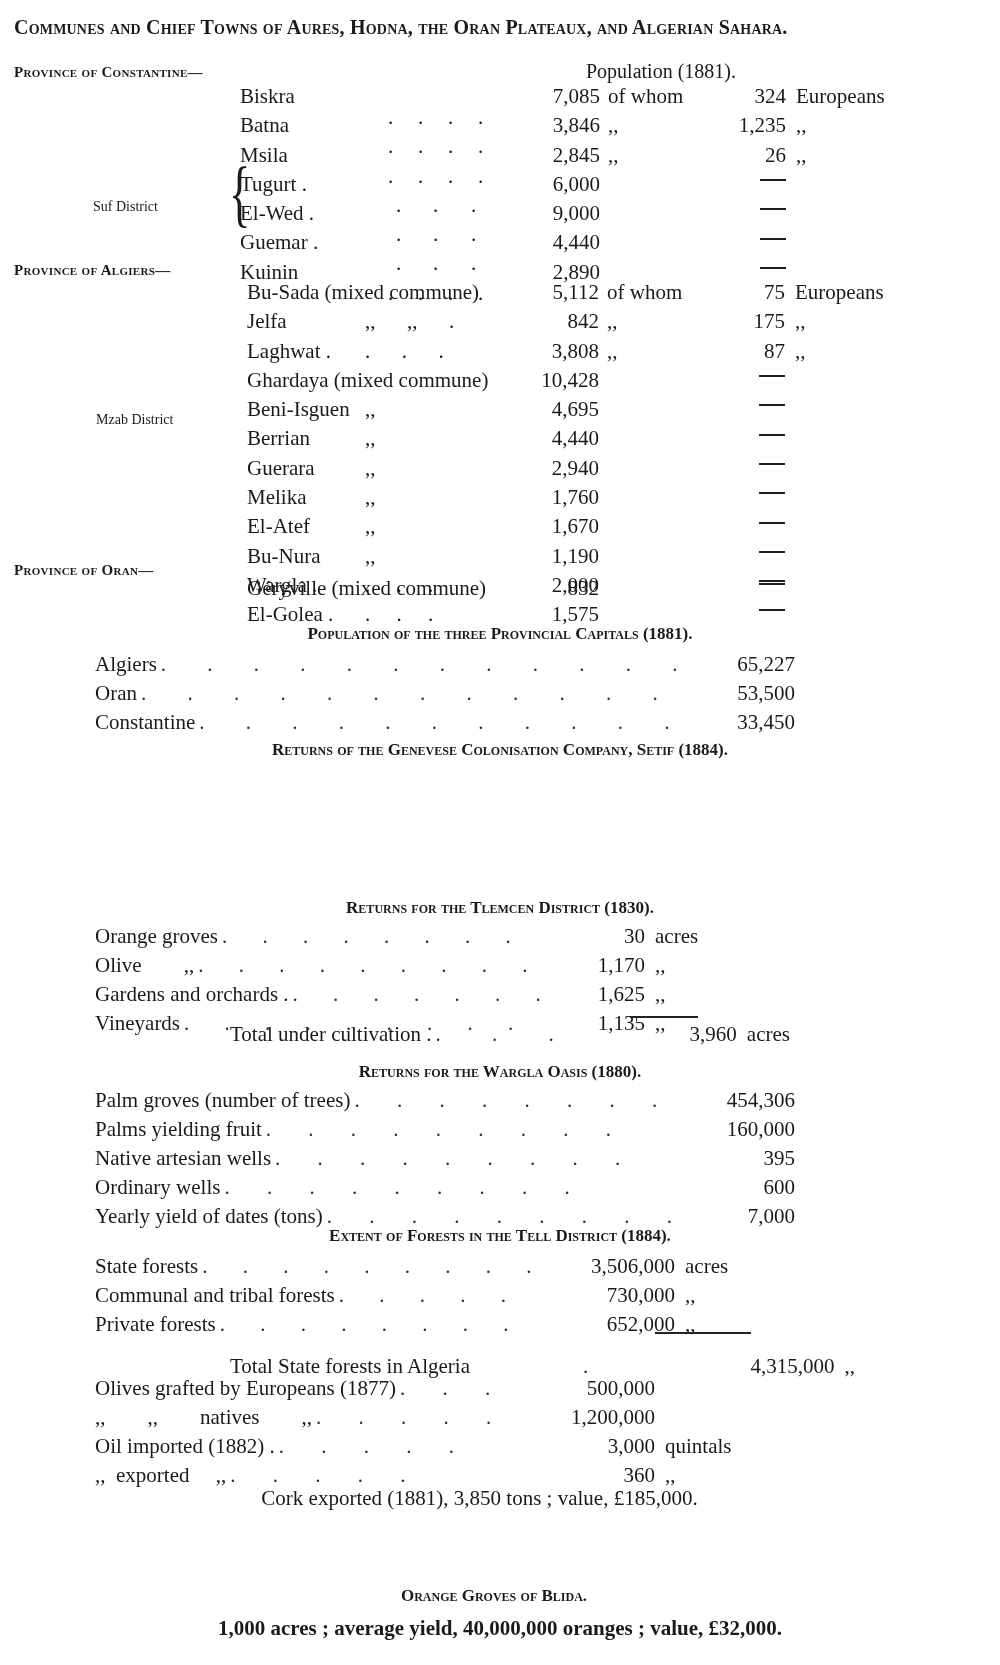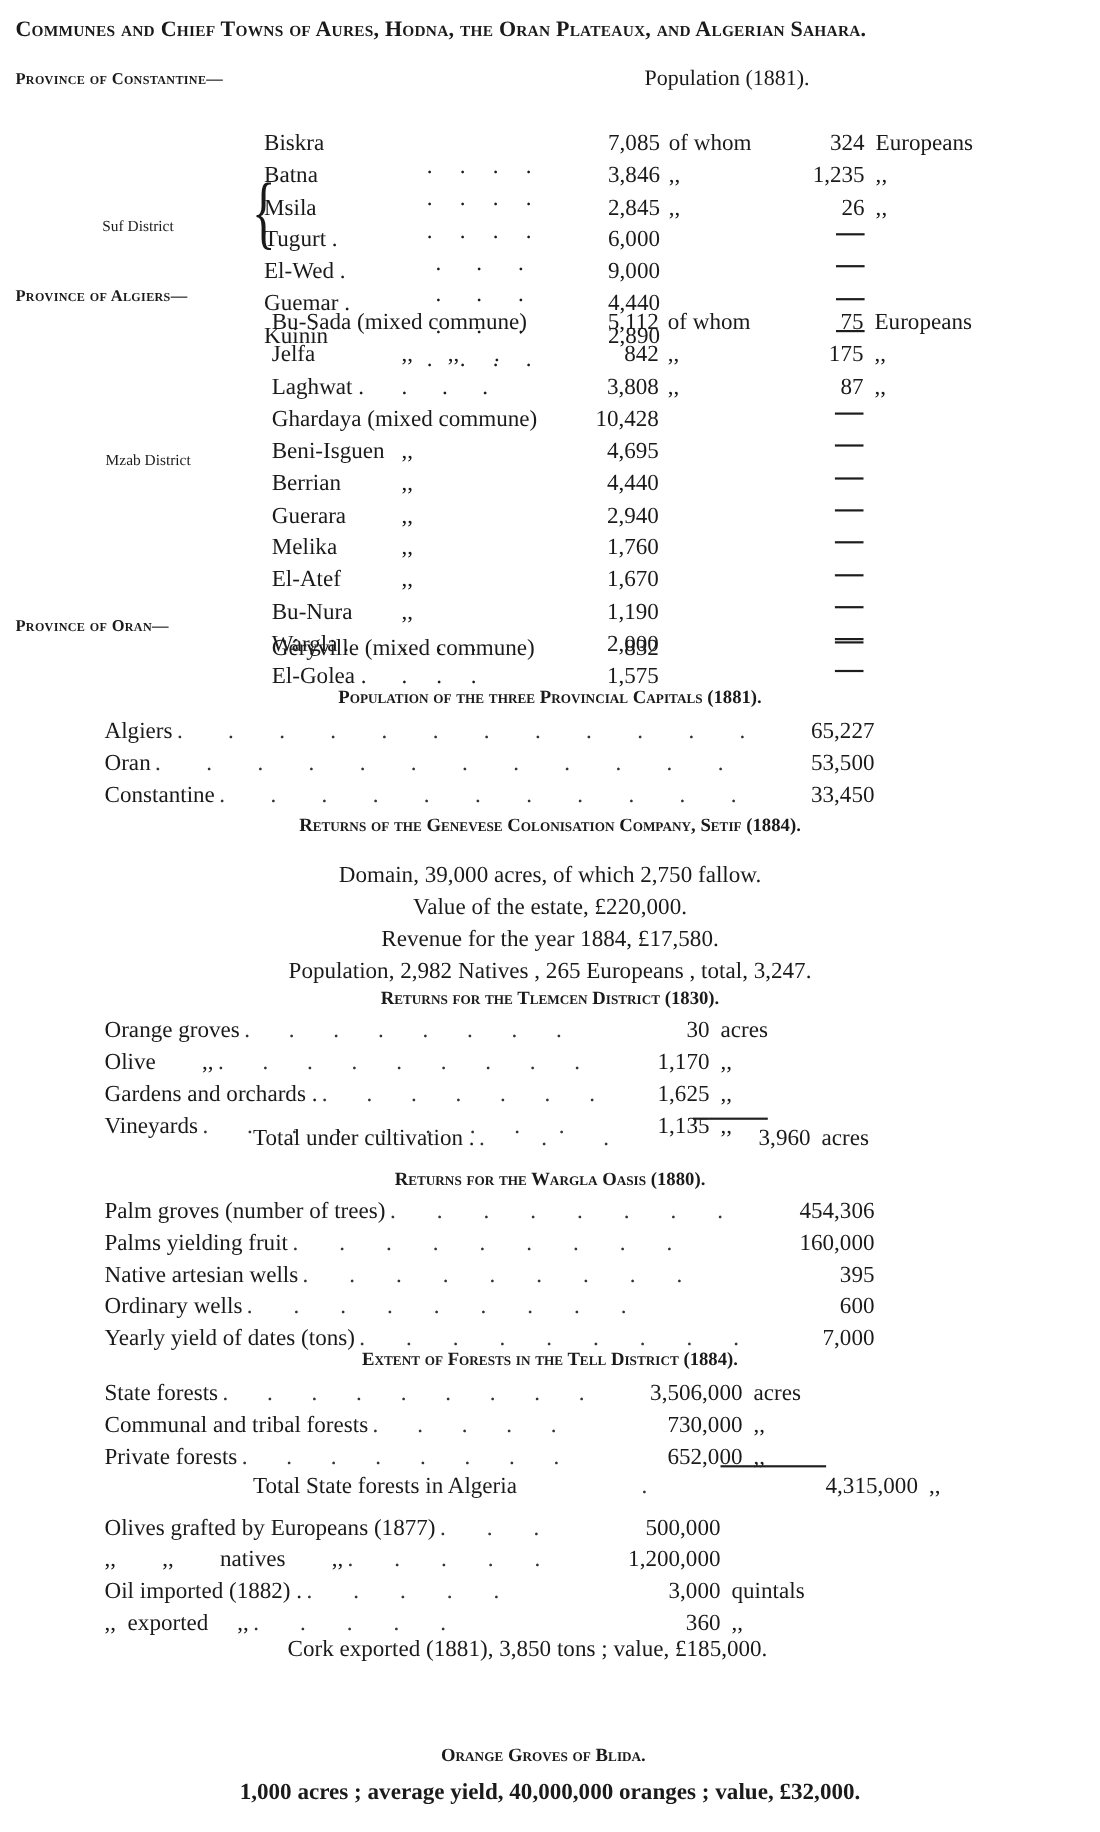--- a/index.html
+++ b/index.html
@@ -140,21 +140,21 @@
 <body>
 
 <div class="page">
 
   <div class="main-title smallcaps">Communes and Chief Towns of Aures, Hodna, the Oran Plateaux, and Algerian Sahara.</div>
 
   <div class="prov-label smallcaps" style="top:48px;">Province of Constantine—</div>
 
   <div class="abs" style="top:44px; left:586px; font-size:20px;">Population (1881).</div>
 
-  <div class="abs commune-block" id="constantine-rows" style="top:66px; left:240px;margin-top:33px;">
+  <div class="abs commune-block" id="constantine-rows" style="top:66px; left:240px;">
       <div class="commune-row">
         <span class="c-name">Biskra</span>
         <span class="c-dots" style="flex: 0 0 150px; width: 150px;">
           <span style="left: 30px;">.</span>
           <span style="left: 60px;">.</span>
           <span style="left: 90px;">.</span>
           <span style="left: 120px;">.</span>
         </span>
         <span class="c-pop">7,085</span>
         <span class="c-ofwhom">of whom</span>
@@ -369,26 +369,20 @@
       </div>
       <div class="row">
         <span class="lbl" style="white-space: pre;">Constantine</span>
         <span class="leader" style="text-align: justify; word-spacing: 30px; overflow: hidden;">.  .  .  .  .  .  .  .  .  .  .  .  .</span>
         <span class="num" style="width: 110px; flex: 0 0 110px;">33,450</span>
       </div>
     </div>
 
   <div class="abs sec-head smallcaps" style="top:724px; left:0; width:1000px;">Returns of the  Genevese Colonisation Company, Setif (1884).</div>
 
-  <div class="abs" id="genevese-lines" style="top:765px; left:0; width:1000px;">
-      <div class="centerline">Domain,  39,000 acres, of which 2,750 fallow.</div>
-      <div class="centerline">Value of the estate, £220,000.</div>
-      <div class="centerline">Revenue for the year 1884,  £17,580.</div>
-      <div class="centerline">Population, 2,982 Natives ,  265 Europeans ,  total, 3,247.</div>
-    </div>
 
   <div class="abs sec-head smallcaps" style="top:882px; left:0; width:1000px;">Returns for the Tlemcen District (1830).</div>
 
   <div class="abs" id="tlemcen-rows" style="top:906px; left:95px; width:630px;">
       <div class="row">
         <span class="lbl" style="white-space: pre;">Orange groves</span>
         <span class="leader" style="text-align: justify; word-spacing: 24px; overflow: hidden;">.  .  .  .  .  .  .  .  .  .  .</span>
         <span class="num" style="width: 95px; flex: 0 0 95px;">30</span>
         <span class="unit" style="width: 70px; flex: 0 0 70px; padding-left: 10px;">acres</span>
       </div>
@@ -475,21 +469,21 @@
         <span class="unit" style="width: 70px; flex: 0 0 70px; padding-left: 10px;">,,</span>
       </div>
     </div>
 
   <div class="abs rule" style="top:1316px; left:655px; width:96px;"></div>
 
   <div class="abs" id="forests-total" style="top:1320px; left:230px; width:625px;">
       <div class="row">
         <span class="lbl">Total State forests in Algeria</span>
         <span class="leader" style="text-align: center;">.</span>
-        <span class="num" style="flex: 0 0 130px; width: 130px;">4,315,000</span>
+        <span class="num" style="flex: 0 0 130px; width: 130px; margin-top: 16px;">4,315,000</span>
         <span class="unit" style="padding-left: 10px;">,,</span>
       </div>
     </div>
 
   <div class="abs" id="forests-extra" style="top:1358px; left:95px; width:660px;">
       <div class="row">
         <span class="lbl" style="white-space: pre;">Olives grafted by Europeans (1877)</span>
         <span class="leader" style="text-align: justify; word-spacing: 26px; overflow: hidden;">.  .  .  .  .</span>
         <span class="num" style="width: 130px; flex: 0 0 130px; text-align: right;">500,000</span>
         <span class="unit" style="width: 90px; flex: 0 0 90px; padding-left: 10px;"></span>

